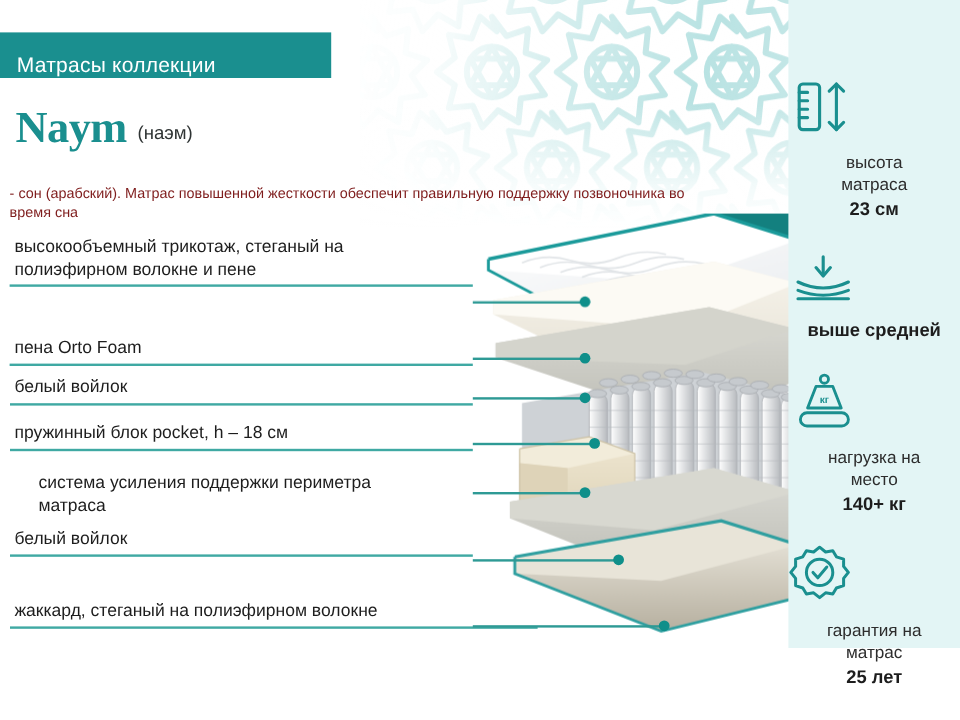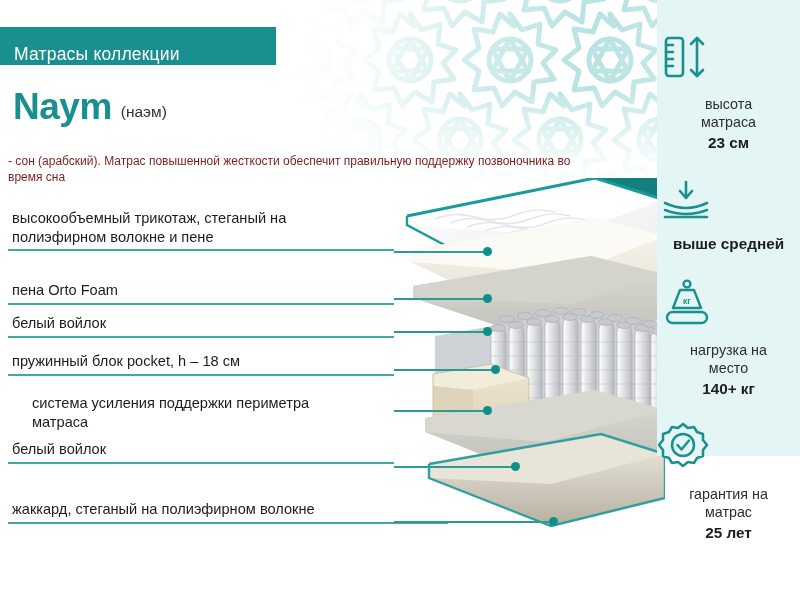--- a/index.html
+++ b/index.html
@@ -35,21 +35,21 @@
     position:absolute; left:0; top:27px; width:276px; height:38px;
     background:#1a8f8f; display:flex; align-items:flex-end;
   }
   .banner-text{
     color:#fff; font-size:17.5px; letter-spacing:.2px; padding-left:14px; white-space:nowrap;
   }
 
   
   .brand{ position:absolute; left:13px; top:88px; display:flex; align-items:flex-end; }
   .brand-name{
-    font-size:37px; font-weight:bold; color:#1a8f8f; line-height:1; letter-spacing:-.5px;
+    font-size:37px; font-weight:bold; color:#1a8f8f; line-height:1; letter-spacing:-.5px;font-family:Liberation Serif, serif;
   }
   .brand-translit{
     font-size:15.5px; color:#2f3434; margin-left:9px; margin-bottom:4px; white-space:nowrap;
   }
 
   
   .desc{
     position:absolute; left:8px; top:153px; width:600px;
     font-size:12px; color:#7f1d1d; line-height:1.37;
   }
@@ -66,23 +66,23 @@
   .leader-dot{
     position:absolute; width:9px; height:9px; border-radius:50%; background:#0f8f8a;
   }
 
   
   .mattress{ position:absolute; left:395px; top:178px; width:270px; height:380px; }
   .mattress svg{ display:block; }
 
   
   .sidebar{
-    position:absolute; right:0; top:0; width:143px; height:456px;
+    position:absolute; right:0; top:0; width:143px; height:540px;
     background:#e3f5f5; display:flex; flex-direction:column;
-    align-items:center; padding-top:26px;
+    align-items:center; padding-top:58px;
   }
   .spec{ width:100%; text-align:center; }
   .spec + .spec{ margin-top:18px; }
   .spec-icon{ height:62px; display:flex; align-items:center; justify-content:flex-start; }
   .spec-icon svg{ display:block; }
   .spec-label{
     font-size:14.3px; color:#2d2d2d; line-height:1.26; margin-top:7px; padding:0 6px; white-space:pre-line;
   }
   .spec-value{
     font-size:15.3px; font-weight:bold; color:#1d1d1d; margin-top:2px; line-height:1.26; white-space:pre-line;
@@ -243,21 +243,21 @@
       <polygon points="30,240 200,212 270,232 270,272 150,302 30,254" fill="url(#gFelt)"></polygon>
       <polygon points="30,240 200,212 270,232 150,264 30,254" fill="#d8d8d0"></polygon>
 
       <polygon points="34,286 206,256 270,276 270,320 156,348 34,300" fill="url(#gJac)"></polygon>
       <polygon points="34,286 206,256 270,276 156,306 34,300" fill="#e8e4d8"></polygon>
       <polyline points="34,286 206,256 270,276" fill="none" stroke="#2f9fa0" stroke-width="2.6"></polyline>
       <polyline points="34,286 34,300 156,348 270,320 270,276" fill="none" stroke="#2f9fa0" stroke-width="2.4"></polyline>
     </svg>
   </div>
 
-  <div class="callout" style="top:209px;width:386px;">
+  <div class="callout" style="top:197px;width:386px;">
     <div class="lbl">высокообъемный трикотаж, стеганый на
 полиэфирном волокне и пене</div>
     <div class="rule"></div>
   </div>
   <div class="leader" style="left:394px;top:251px;width:92px;"></div>
   <div class="leader-dot" style="left:483px;top:247px;"></div>
 
   <div class="callout" style="top:281px;width:386px;">
     <div class="lbl">пена Orto Foam</div>
     <div class="rule"></div>

